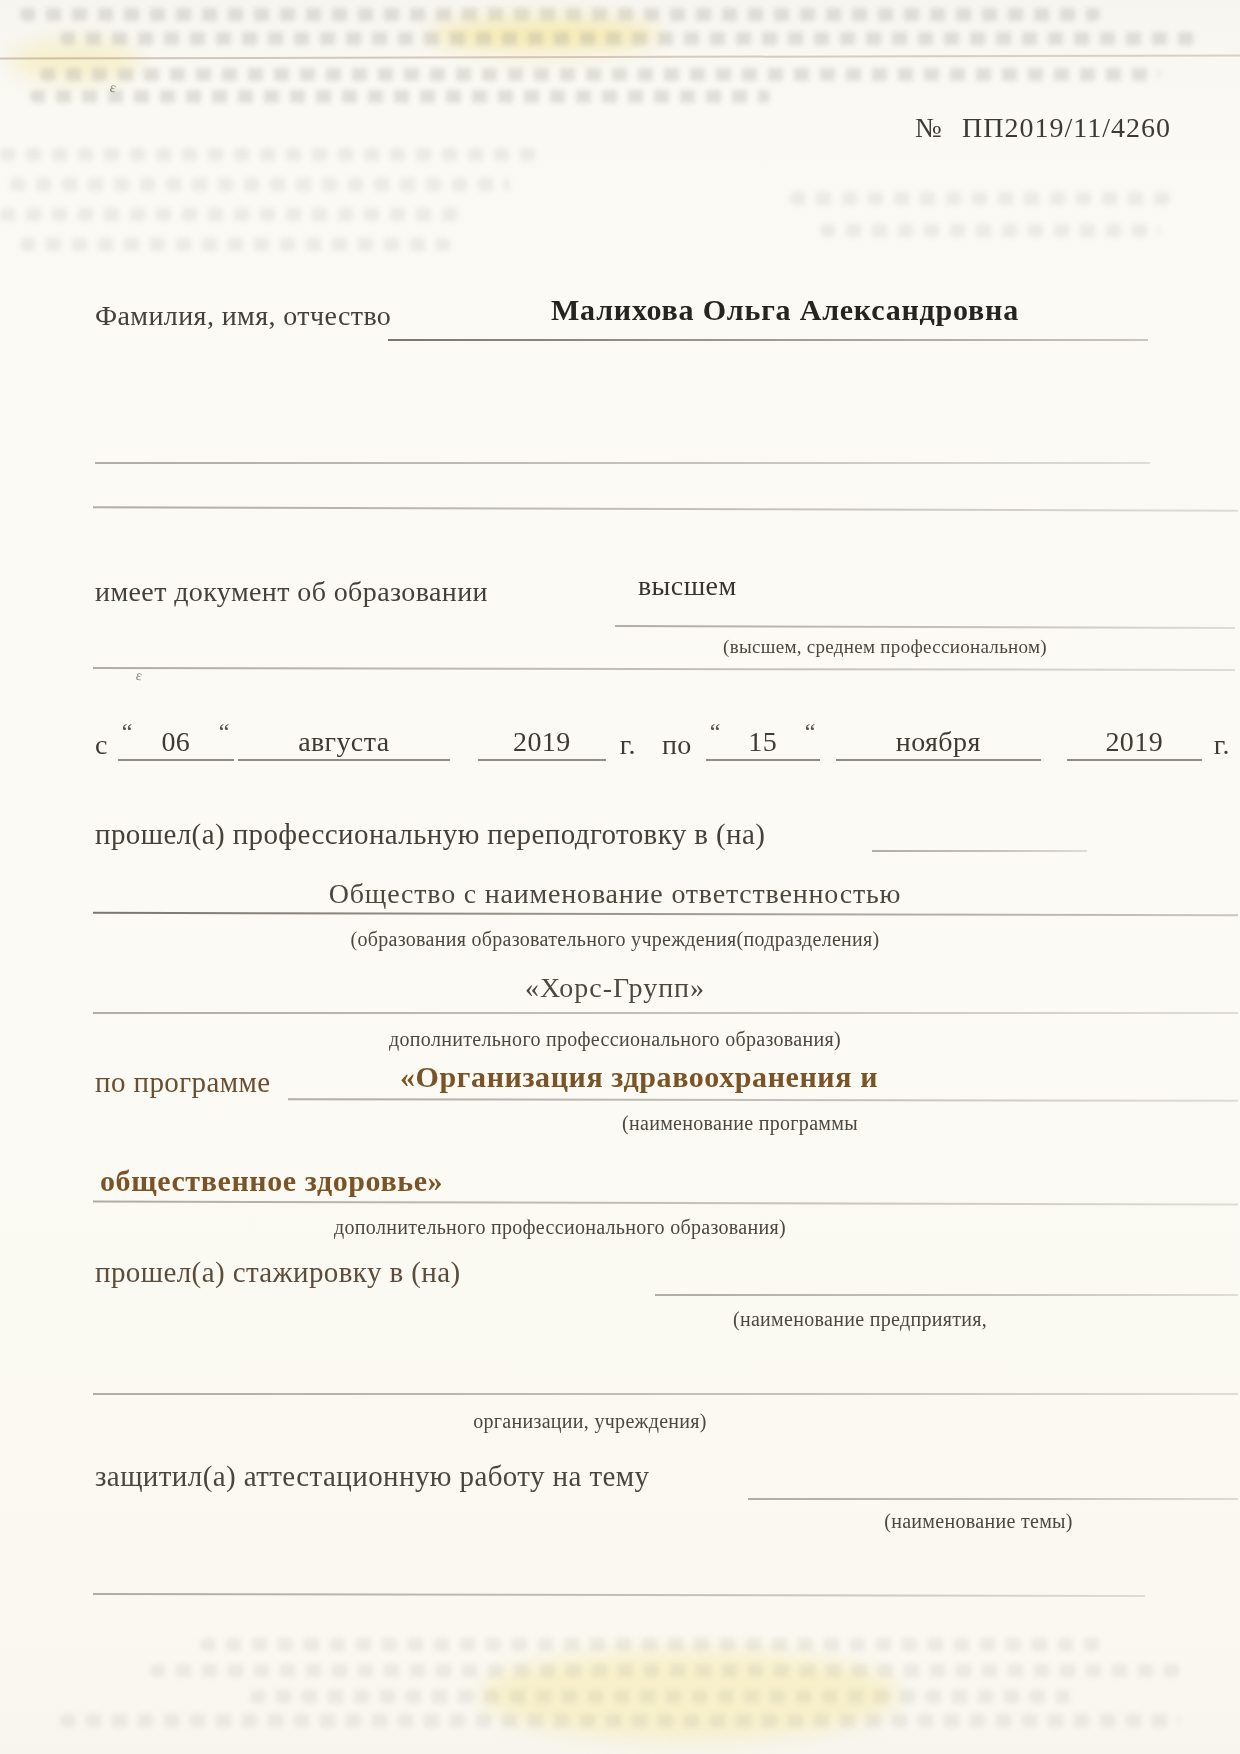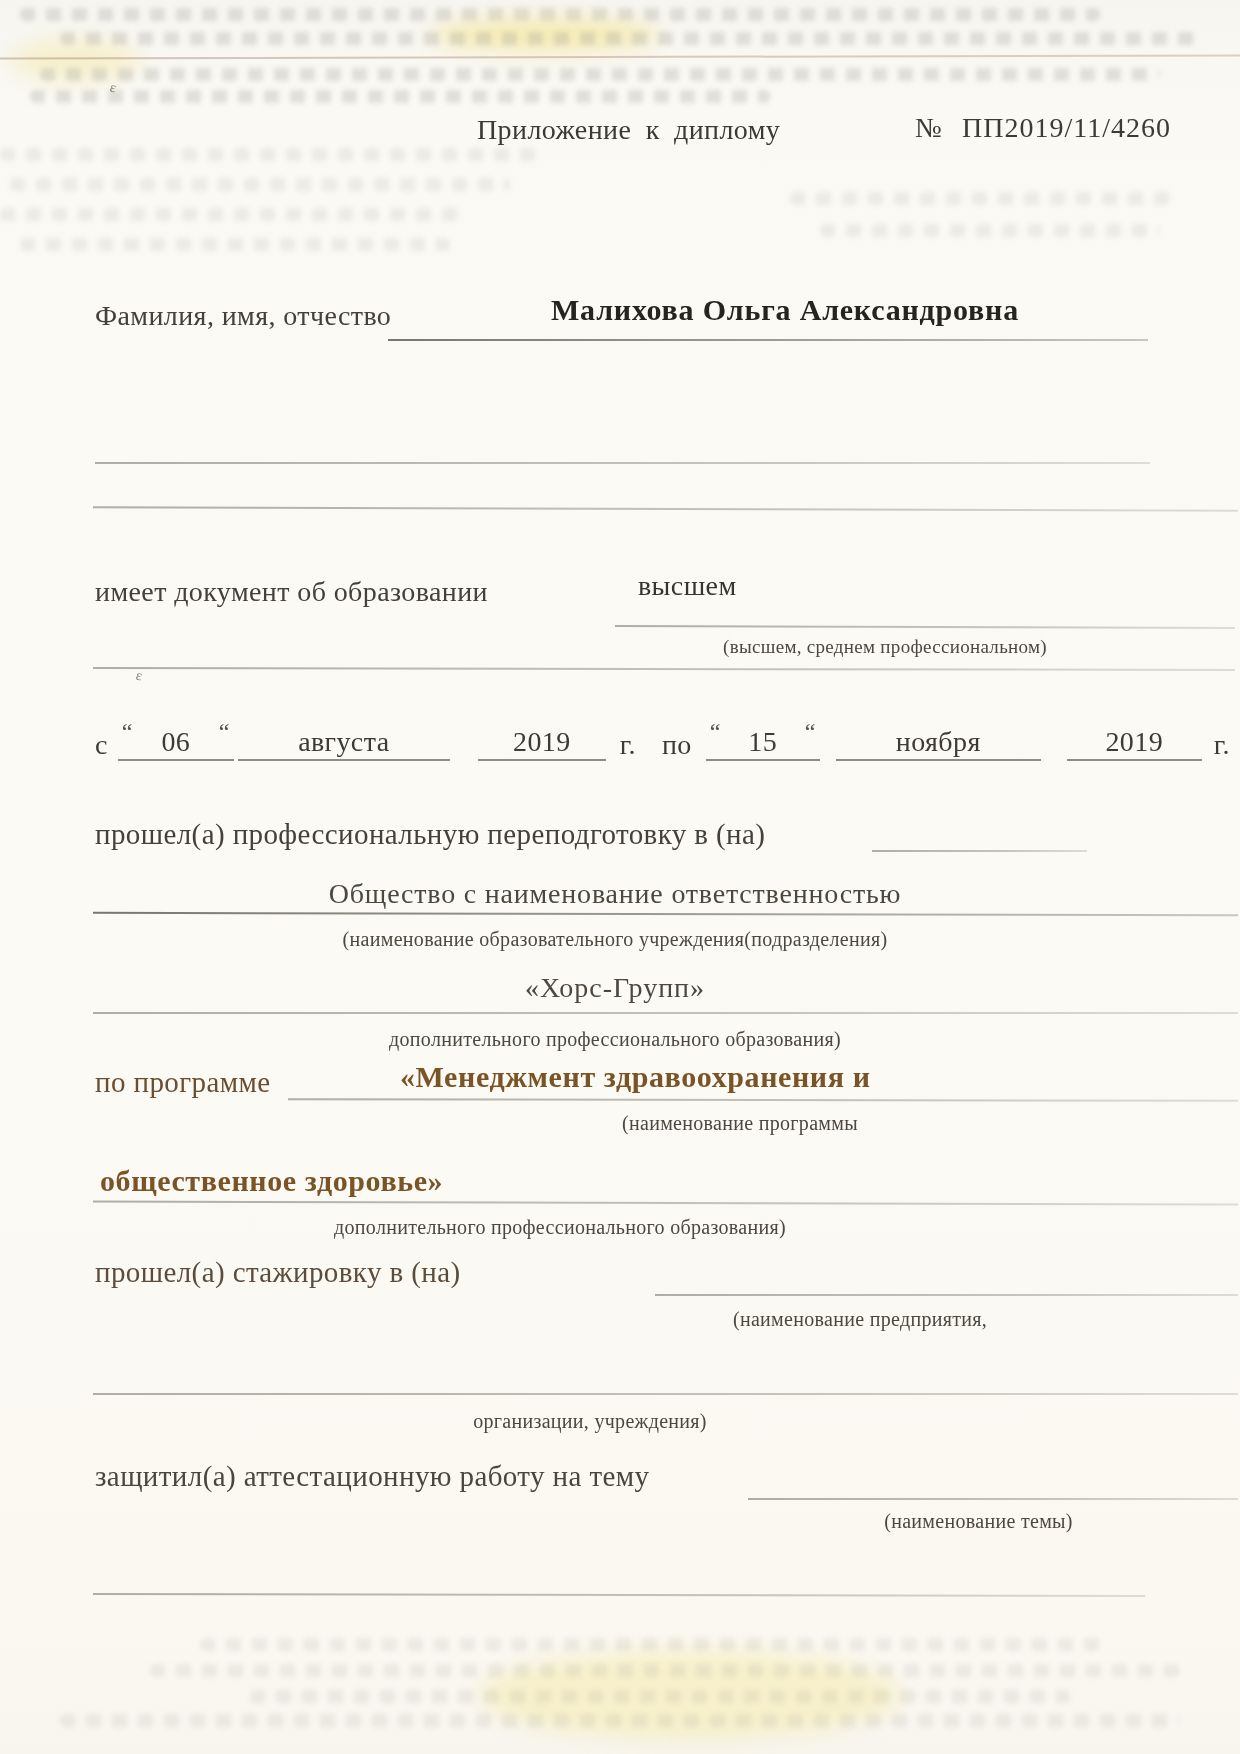--- a/index.html
+++ b/index.html
@@ -45,21 +45,20 @@
   <div class="gstreak" style="top:68px;left:40px;width:1120px;"></div>
   <div class="gstreak" style="top:90px;left:30px;width:740px;"></div>
   <div class="gstreak lite" style="top:148px;left:0;width:540px;"></div>
   <div class="gstreak lite" style="top:178px;left:10px;width:500px;"></div>
   <div class="gstreak lite" style="top:208px;left:0;width:460px;"></div>
   <div class="gstreak lite" style="top:238px;left:20px;width:430px;"></div>
   <div class="gstreak lite" style="top:192px;left:790px;width:380px;"></div>
   <div class="gstreak lite" style="top:224px;left:820px;width:340px;"></div>
   <div class="stray" style="top:80px;left:110px;">ε</div>
 
-  <div class="abs formtext" style="top:114px;left:477px;color:#3d3a34;word-spacing:7px;">Приложение  к диплому</div>
   <div class="abs formtext" style="top:112px;left:915px;color:#3d3a34;">№</div>
   <div class="abs formtext" style="top:112px;left:962px;color:#3d3a34;letter-spacing:1px;">ПП2019/11/4260</div>
 
   <div class="abs formtext bold ink-black" style="top:293px;left:455px;width:660px;font-size:30px;letter-spacing:.8px;text-align:center;">Малихова Ольга Александровна</div>
   <div class="abs formtext" style="top:300px;left:95px;">Фамилия, имя, отчество</div>
   <div class="rule" style="top:339px;left:388px;width:760px;"></div>
 
   <div class="rule faint" style="top:462px;left:95px;width:1055px;"></div>
   <div class="rule faint" style="top:508px;left:93px;width:1145px;transform:rotate(.18deg);"></div>
 
@@ -90,28 +89,28 @@
     <span class="dcell" style="width:205px;margin-left:16px;">ноября</span>
     <span class="dcell" style="width:135px;margin-left:26px;">2019</span>
     <span style="margin-left:12px;">г.</span>
   </div>
 
   <div class="abs formtext" style="top:818px;left:95px;font-size:29px;">прошел(а) профессиональную переподготовку в (на)</div>
   <div class="rule faint" style="top:850px;left:872px;width:215px;"></div>
 
   <div class="abs formtext center ink-sepia" style="top:878px;left:95px;width:1040px;color:#4d483f;letter-spacing:.8px;">Общество с наименование ответственностью</div>
   <div class="rule" style="top:913px;left:93px;width:1145px;transform:rotate(.12deg);"></div>
-  <div class="abs caption center" style="top:928px;left:95px;width:1040px;font-size:20px;">(наименование образовательного учреждения(подразделения)</div>
+  <div class="abs caption center" style="top:928px;left:95px;width:1040px;font-size:20px;">(образования образовательного учреждения(подразделения)</div>
 
   <div class="abs formtext center" style="top:972px;left:95px;width:1040px;color:#4d483f;letter-spacing:1px;">«Хорс-Групп»</div>
   <div class="rule faint" style="top:1012px;left:93px;width:1145px;"></div>
   <div class="abs caption center" style="top:1028px;left:95px;width:1040px;font-size:20px;">дополнительного профессионального образования)</div>
 
   <div class="abs formtext ink-brown" style="top:1066px;left:95px;font-size:29px;">по программе</div>
-  <div class="abs formtext ink-brown-bold" style="top:1060px;left:400px;font-size:30px;letter-spacing:.6px;">«Менеджмент здравоохранения и</div>
+  <div class="abs formtext ink-brown-bold" style="top:1060px;left:400px;font-size:30px;letter-spacing:.6px;">«Организация здравоохранения и</div>
   <div class="rule faint" style="top:1099px;left:288px;width:950px;transform:rotate(.1deg);"></div>
   <div class="abs caption center" style="top:1112px;left:330px;width:820px;font-size:20px;">(наименование программы</div>
 
   <div class="abs formtext ink-brown-bold" style="top:1164px;left:100px;font-size:30px;letter-spacing:.6px;">общественное здоровье»</div>
   <div class="rule faint" style="top:1202px;left:93px;width:1145px;transform:rotate(.15deg);"></div>
   <div class="abs caption center" style="top:1216px;left:95px;width:930px;font-size:20px;">дополнительного профессионального образования)</div>
 
   <div class="abs formtext ink-sepia" style="top:1256px;left:95px;font-size:29px;">прошел(а) стажировку в (на)</div>
   <div class="rule faint" style="top:1294px;left:655px;width:583px;"></div>
   <div class="abs caption center" style="top:1308px;left:580px;width:560px;font-size:20px;">(наименование предприятия,</div>

